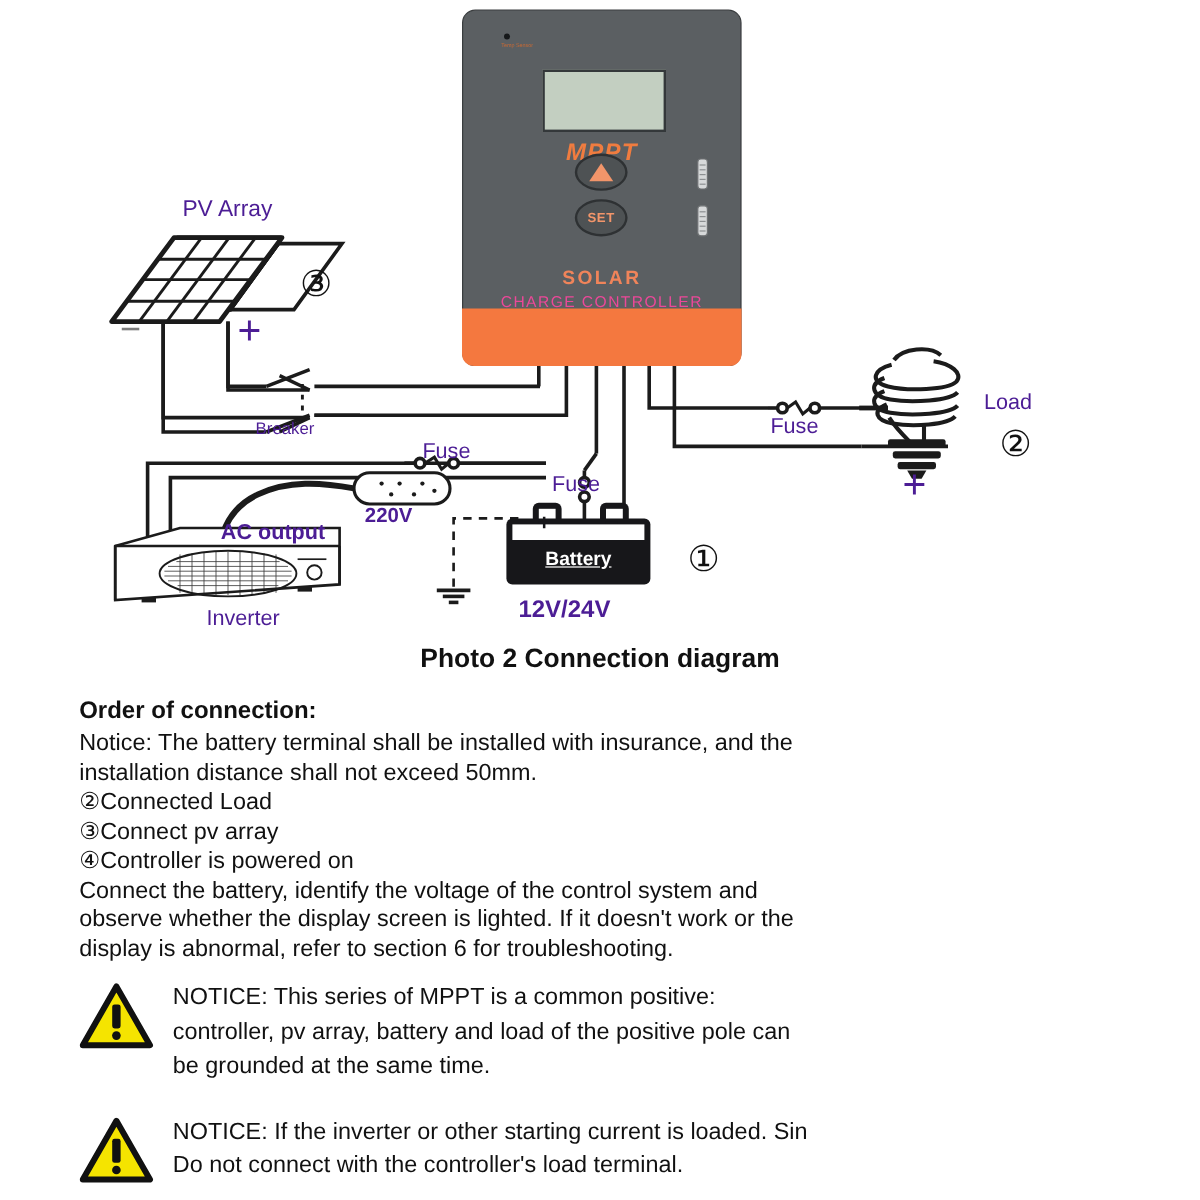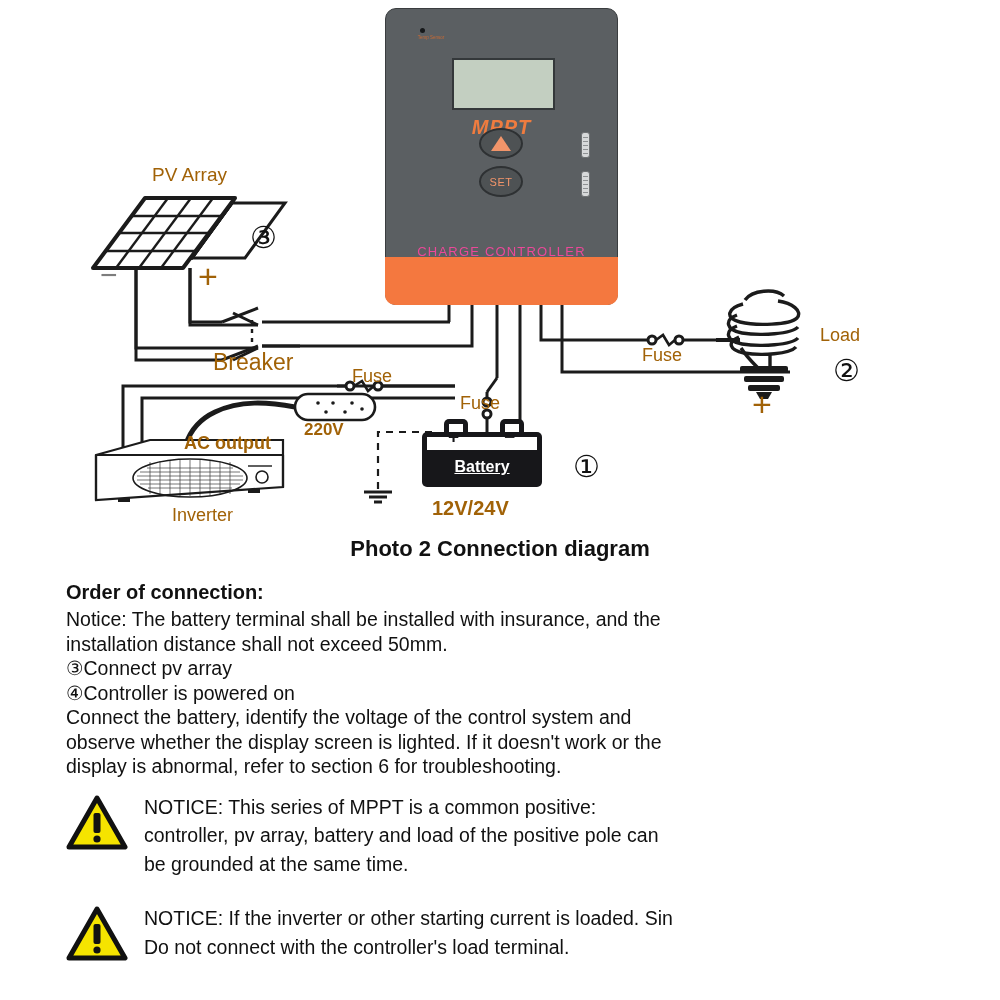--- a/index.html
+++ b/index.html
@@ -72,21 +72,21 @@
   .btn-set { top: 158px; }
   .tri-up {
     width: 0; height: 0;
     border-left: 10px solid transparent;
     border-right: 10px solid transparent;
     border-bottom: 15px solid #f2956a;
   }
   .set-text {
     color: #f2956a;
     font-size: 11px;
-    font-weight: normal;
+    font-weight: bold;
     letter-spacing: 0.5px;
   }
   .led {
     position: absolute;
     left: 35px; top: 20px;
     width: 5px; height: 5px;
     border-radius: 50%;
     background: #16181a;
   }
   .led-label {
@@ -133,21 +133,21 @@
     color: #ec4899;
     font-size: 13px;
     font-weight: normal;
     letter-spacing: 1.2px;
   }
   
   .dlabel {
     position: absolute;
     font-family: "Liberation Sans", sans-serif;
     font-size: 16px;
-    color: #a16207;
+    color: #4c1d95;
     white-space: nowrap;
   }
   .dlabel.bold { font-weight: bold; }
   .circ-num {
     position: absolute;
     font-size: 30px;
     color: #111;
     line-height: 1;
     font-family: "DejaVu Sans", sans-serif;
   }
@@ -420,20 +420,21 @@
       <div class="lcd"></div>
       <div class="mppt-label">MPPT</div>
       <div class="btn-round btn-up">
         <span class="tri-up"></span>
       </div>
       <div class="btn-round btn-set">
         <span class="set-text">SET</span>
       </div>
       <div class="vent vent-1"></div>
       <div class="vent vent-2"></div>
+      <div class="solar-text">SOLAR</div>
       <div class="cc-text">CHARGE CONTROLLER</div>
       <div class="ctrl-bottom"></div>
     </div>
 
     <div class="bat-term" style="left:444px; top:419px;">
       <div class="bat-term-in"></div>
     </div>
     <div class="bat-term" style="left:500px; top:419px;">
       <div class="bat-term-in"></div>
     </div>
@@ -442,21 +443,21 @@
       <div class="bat-word">Battery</div>
     </div>
     <div class="bat-plus" style="left:448px;">+</div>
     <div class="bat-minus" style="left:504px;">−</div>
 
     <div class="dlabel" style="left:152px; top:164px; font-size:19px;">PV Array</div>
     <div class="dlabel" style="left:100px; top:258px; font-size:30px; color:#7d7d7d;">−</div>
     <div class="dlabel" style="left:198px; top:257px; font-size:34px;">+</div>
     <div class="circ-num" style="left:250px; top:223px;">③</div>
 
-    <div class="dlabel" style="left:213px; top:349px; font-size:23px;">Breaker</div>
+    <div class="dlabel" style="left:213px; top:349px; font-size:14px;">Breaker</div>
 
     <div class="dlabel" style="left:352px; top:366px; font-size:18px;">Fuse</div>
     <div class="dlabel bold" style="left:304px; top:420px; font-size:17px;">220V</div>
     <div class="dlabel bold" style="left:184px; top:433px; font-size:18px;">AC output</div>
     <div class="dlabel" style="left:172px; top:505px; font-size:18px;">Inverter</div>
 
     <div class="dlabel" style="left:460px; top:393px; font-size:18px;">Fuse</div>
     <div class="dlabel bold" style="left:432px; top:497px; font-size:20px;">12V/24V</div>
     <div class="circ-num" style="left:573px; top:452px;">①</div>
 
@@ -466,20 +467,21 @@
     <div class="dlabel" style="left:752px; top:385px; font-size:34px;">+</div>
   </div>
 
   <div class="caption">Photo 2 Connection diagram</div>
 
   <div id="notes">
     <p class="heading">Order of connection:</p>
 
     <p class="tline">Notice: The battery terminal shall be installed with insurance, and the</p>
     <p class="tline">installation distance shall not exceed 50mm.</p>
+    <p class="tline">②Connected Load</p>
     <p class="tline">③Connect pv array</p>
     <p class="tline">④Controller is powered on</p>
     <p class="tline">Connect the battery, identify the voltage of the control system and</p>
     <p class="tline">observe whether the display screen is lighted. If it doesn't work or the</p>
     <p class="tline">display is abnormal, refer to section 6 for troubleshooting.</p>
 
     <div class="notice-block">
       <div class="warn-icon">
         <svg width="62" height="56" viewBox="0 0 62 56">
           <path d="M31,3 L59,52 L3,52 Z" fill="#f5e400" stroke="#111" stroke-width="5" stroke-linejoin="round"></path>

